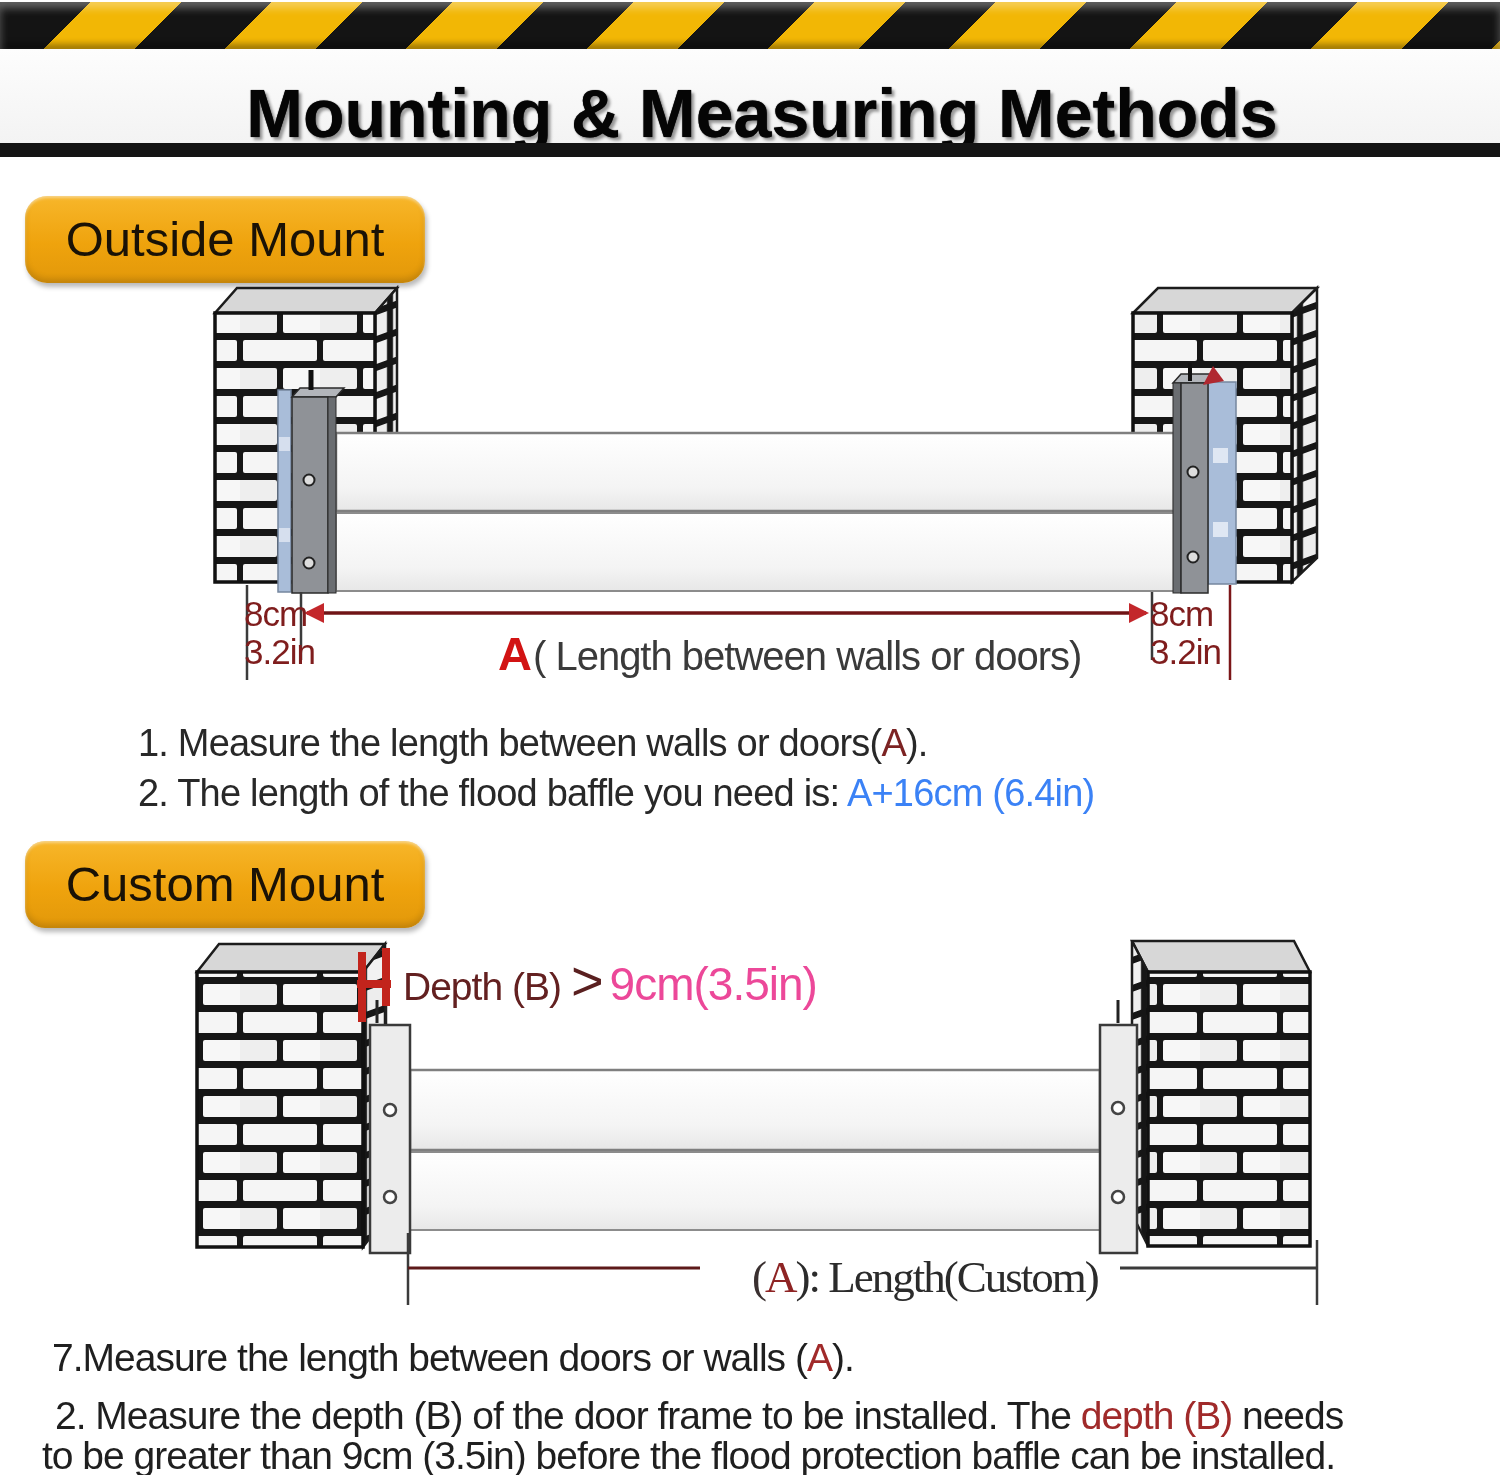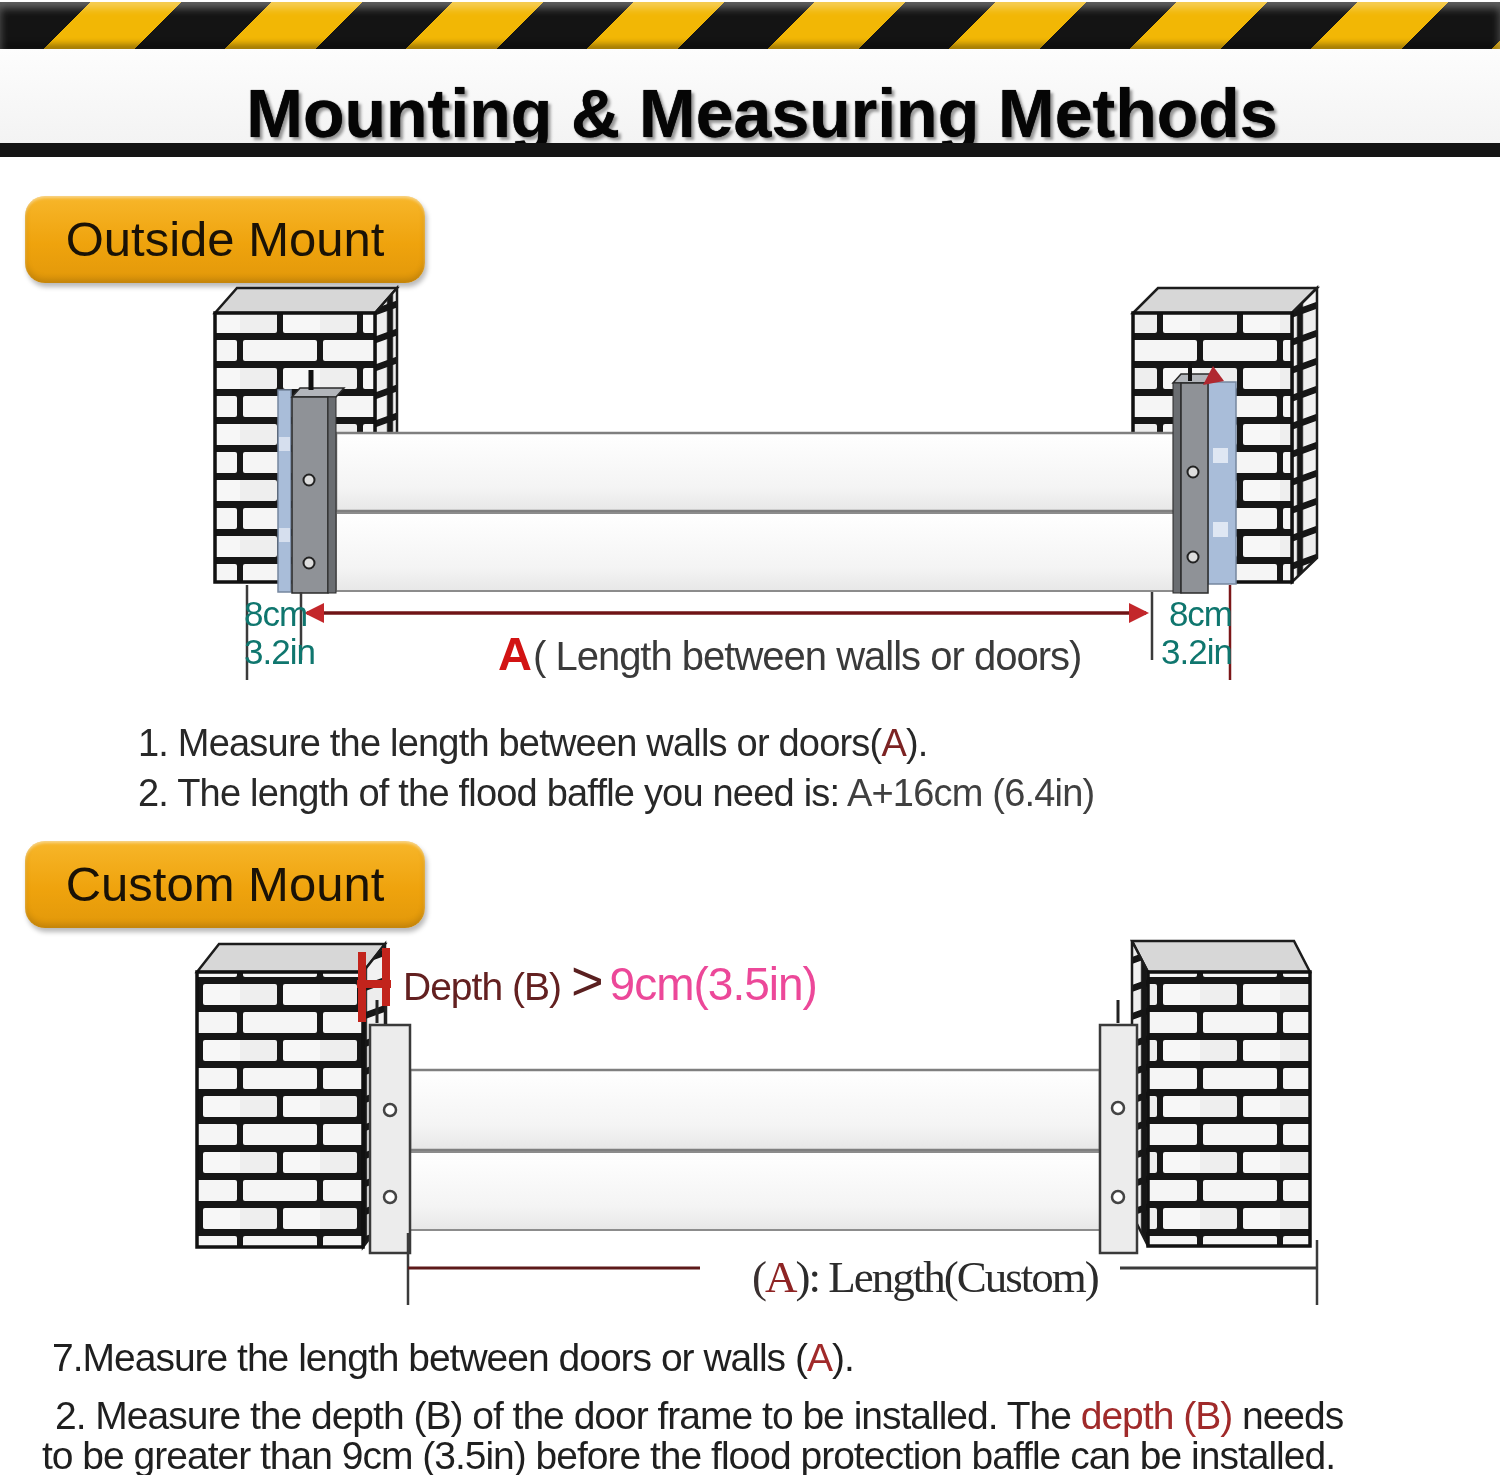--- a/index.html
+++ b/index.html
@@ -24,48 +24,48 @@
   }
   .blackbar { position:absolute; left:0; top:143px; width:1500px; height:14px; background:#141414; }
 
   
   .badge {
     position:absolute; left:25px; width:400px; height:87px; line-height:87px;
     text-align:center; font-size:49px; color:#1a1206; border-radius:20px;
     background:linear-gradient(180deg,#f7b62a 0%,#efa30d 55%,#e2980a 100%);
     box-shadow:2px 4px 5px rgba(0,0,0,.28), inset 0 2px 3px rgba(255,255,255,.45), inset 0 -4px 6px rgba(0,0,0,.15);
   }
-  .badge-outside { top:196px; }
+  .badge-outside { top:196px;border-radius:22px; }
   .badge-inside  { top:841px; }
 
   
   .diagram { position:absolute; left:0; }
   .svg-outside { top:278px; }
   .svg-inside  { top:938px; }
 
   
   .gap-label {
-    position:absolute; font-size:35px; color:#0f766e; letter-spacing:-1px;
-    line-height:38px; text-align:right; white-space:pre;
+    position:absolute; font-size:35px; color:#7f1d1d; letter-spacing:-1px;
+    line-height:38px; text-align:left; white-space:pre;
   }
   .gap-left  { left:244px; top:595px; width:60px; }
   .gap-right { left:1150px; top:595px; width:82px; }
 
   .span-label-outside {
     position:absolute; left:498px; top:626px; font-size:40px; color:#3a3a3a;
     letter-spacing:-1px; white-space:nowrap;
   }
   .span-label-outside .redA { font-size:47px; font-weight:700; color:#d21313; margin-right:2px; }
 
   .steps-outside {
     position:absolute; left:102px; top:718px; font-size:38px; line-height:50px;
     color:#282828; letter-spacing:-0.8px; white-space:nowrap;margin-left:36px;
   }
   .steps-outside .r1 { color:#7c2323; }
-  .steps-outside .r2 { color:#404040; }
+  .steps-outside .r2 { color:#3b82f6; }
 
   .depth-label {
     position:absolute; left:403px; top:948px; white-space:nowrap;
     display:flex; align-items:baseline;
   }
   .depth-label .d1 { font-size:39px; color:#632020; letter-spacing:-1px; }
   .depth-label .dgt { font-size:56px; color:#5a2020; margin:0 6px 0 10px; font-weight:400; }
   .depth-label .d2 { font-size:46px; color:#ec4899; letter-spacing:-1px; }
 
   .span-label-inside {

